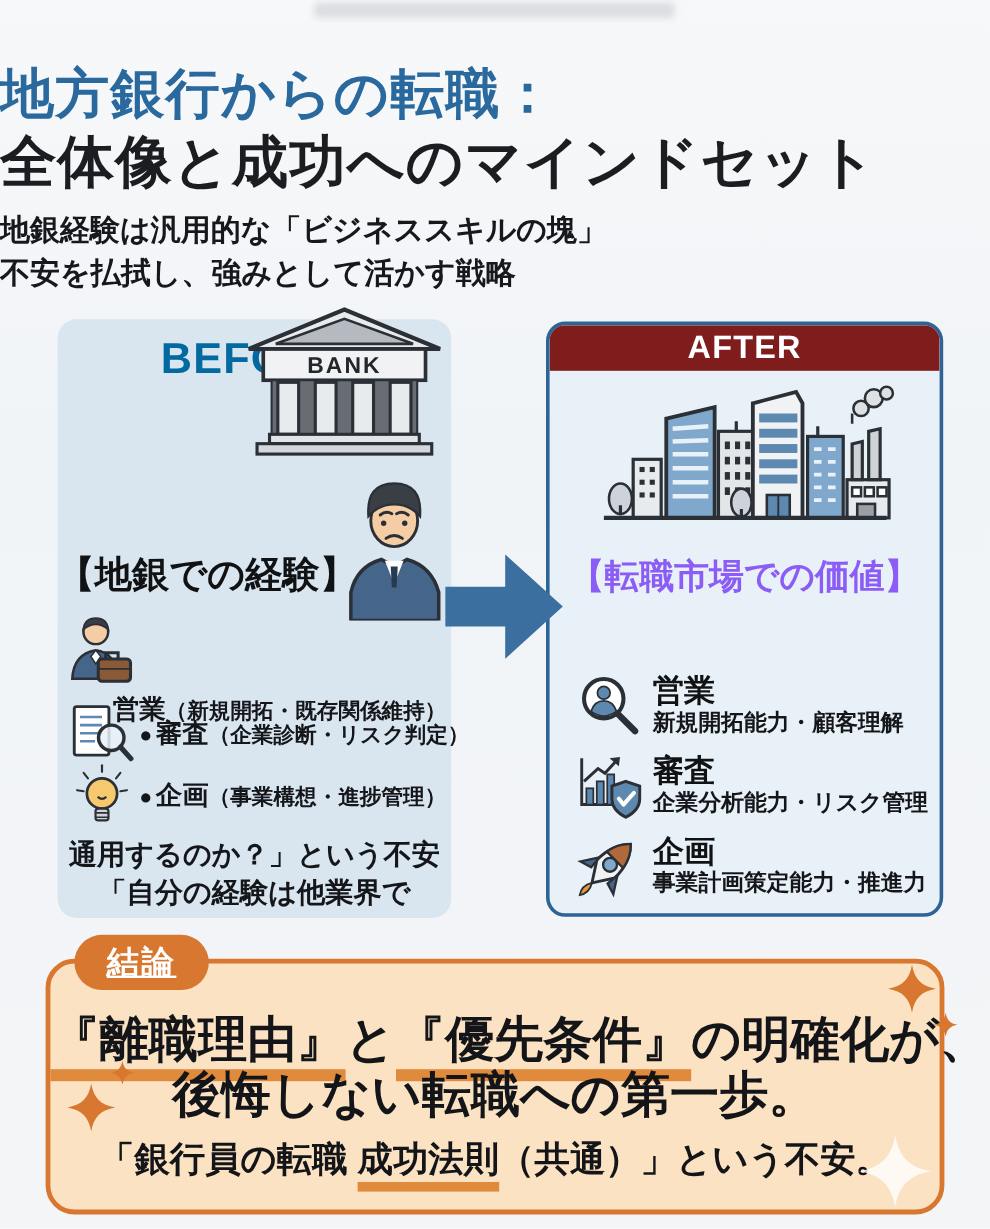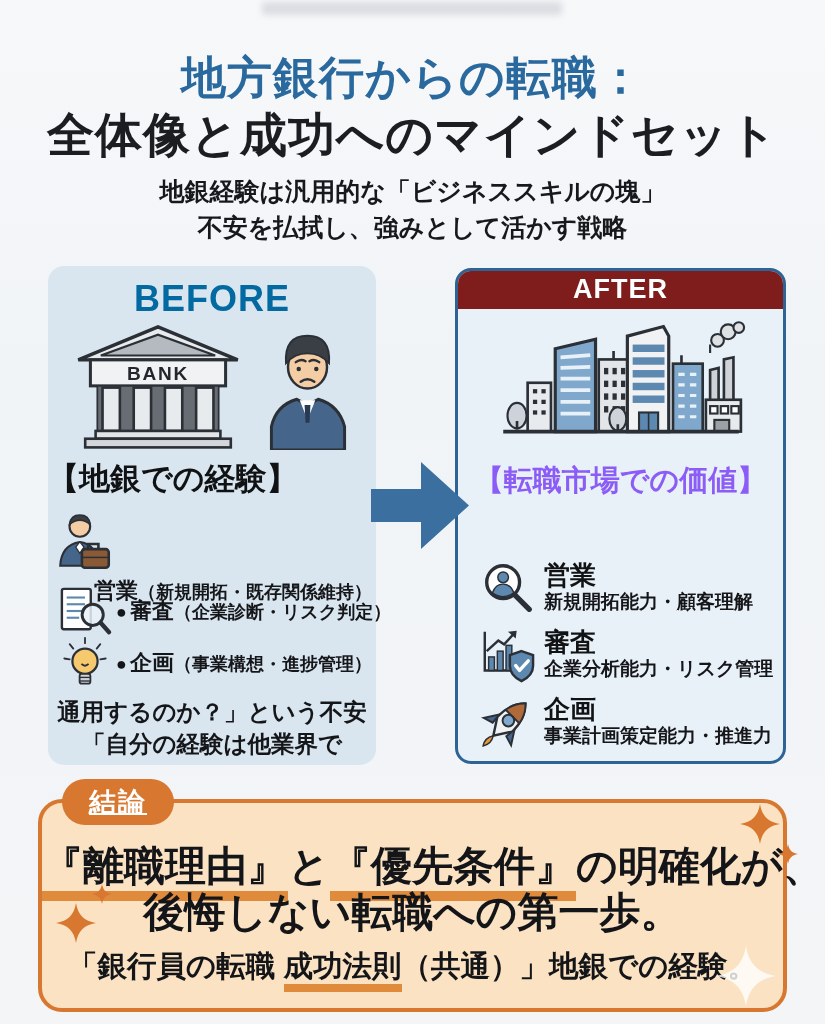--- a/index.html
+++ b/index.html
@@ -2,35 +2,35 @@
 <html><head>
 <meta charset="utf-8">
 <style>
   * { margin:0; padding:0; box-sizing:border-box; }
   html,body { width:825px; height:1024px; }
   body { font-family:"Liberation Sans","DejaVu Sans",sans-serif; }
   #canvas { position:relative; width:825px; height:1024px; overflow:hidden;
             background:linear-gradient(180deg,#f7f8fa 0%,#f1f4f7 35%,#f3f5f7 100%); }
 
   
-  .t-line { position:absolute; left:0; width:100%; text-align:center; font-weight:bold; white-space:nowrap; }
+  .t-line { position:absolute; left:0; width:100%; text-align:left; font-weight:bold; white-space:nowrap; }
   .title1 { top:48px; font-size:45px; color:#2a699e; letter-spacing:1px; }
   .title2 { top:104px; font-size:47px; color:#1c1d20; letter-spacing:1px; }
   .sub1   { top:175px; font-size:25px; color:#17181b; }
   .sub2   { top:211px; font-size:25px; color:#17181b; }
   .top-artifact { position:absolute; left:262px; top:2px; width:300px; height:13px;
                   background:rgba(165,172,180,.35); filter:blur(3px); border-radius:3px; }
 
   
   .before-panel { position:absolute; left:48px; top:266px; width:328px; height:499px;
                   background:#d9e6ef; border-radius:16px; }
   .before-label { position:absolute; top:12px; width:100%; text-align:center;
                   font-size:36px; font-weight:bold; color:#0369a1; letter-spacing:1px; }
   .bank-man-row { position:absolute; top:52px; left:0; width:100%; height:132px;
-                  display:flex; justify-content:center; align-items:flex-end; gap:14px; }
+                  display:flex; justify-content:center; align-items:flex-end; gap:14px;flex-direction:column; }
   .before-heading { position:absolute; top:192px; width:100%; 
                     font-size:31px; font-weight:bold; color:#101214; }
   .before-list { position:absolute; top:246px; left:6px; right:4px; }
   .b-row { display:flex; align-items:center; }
   .b-row1 { height:74px; margin-bottom:2px; align-items:flex-end;flex-direction:column; }
   .b-row2 { height:46px; margin-bottom:6px; }
   .b-row3 { height:46px; }
   .b-icn { flex:0 0 62px; display:flex; justify-content:center; align-items:center; }
   .b-row1 .b-icn { align-self:flex-start; }
   .b-text { font-weight:bold; color:#15161a; white-space:nowrap; }
@@ -327,21 +327,21 @@
           <div class="a-desc">事業計画策定能力・推進力</div>
         </span>
       </div>
     </div>
   </div>
 
   <div class="conclusion">
     <div class="badge">結論</div>
     <div class="c-line c1"><span class="hl">『離職理由』</span><span>と</span><span class="hl">『優先条件』</span><span>の明確化が、</span></div>
     <div class="c-line c2">後悔しない転職への第一歩。</div>
-    <div class="c-line c3"><span>「銀行員の転職 </span><span class="hl3">成功法則</span><span>（共通）」地銀での経験。</span></div>
+    <div class="c-line c3"><span>「銀行員の転職 </span><span class="hl3">成功法則</span><span>（共通）」という不安。</span></div>
   </div>
 
   <span class="sparkle" style="left:740px; top:804px;">
     <svg width="40" height="40" viewBox="0 0 40 40">
         <path d="M20 0 C22 12 28 18 40 20 C28 22 22 28 20 40 C18 28 12 22 0 20 C12 18 18 12 20 0 Z" fill="#d8772f"></path>
       </svg>
   </span>
   <span class="sparkle" style="left:778px; top:844px;">
     <svg width="20" height="20" viewBox="0 0 40 40">
         <path d="M20 0 C22 12 28 18 40 20 C28 22 22 28 20 40 C18 28 12 22 0 20 C12 18 18 12 20 0 Z" fill="#d8772f"></path>

